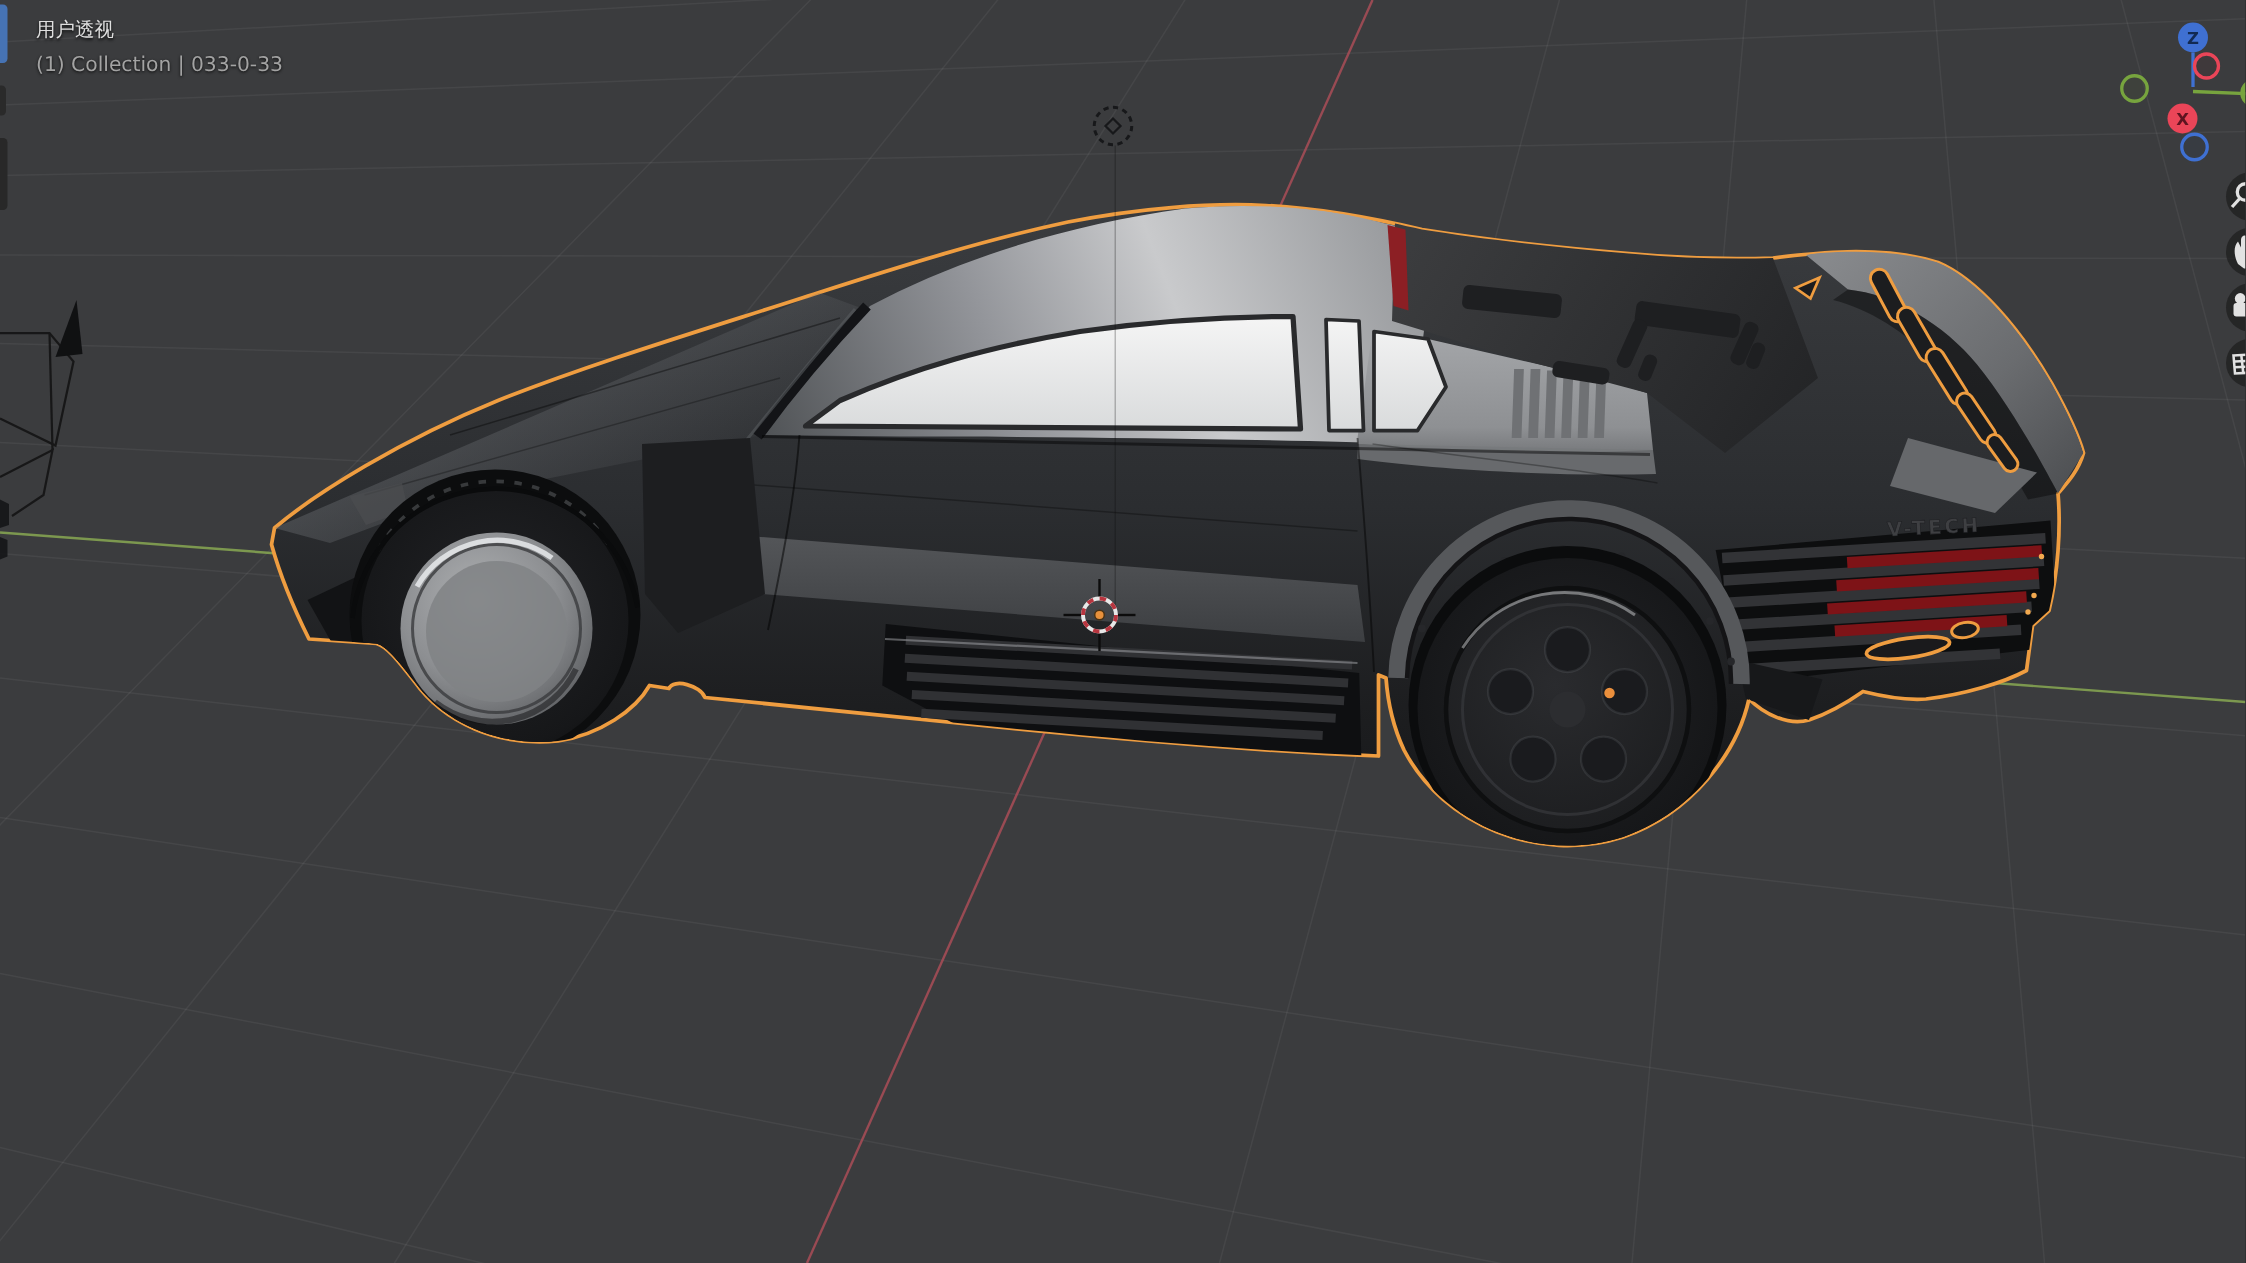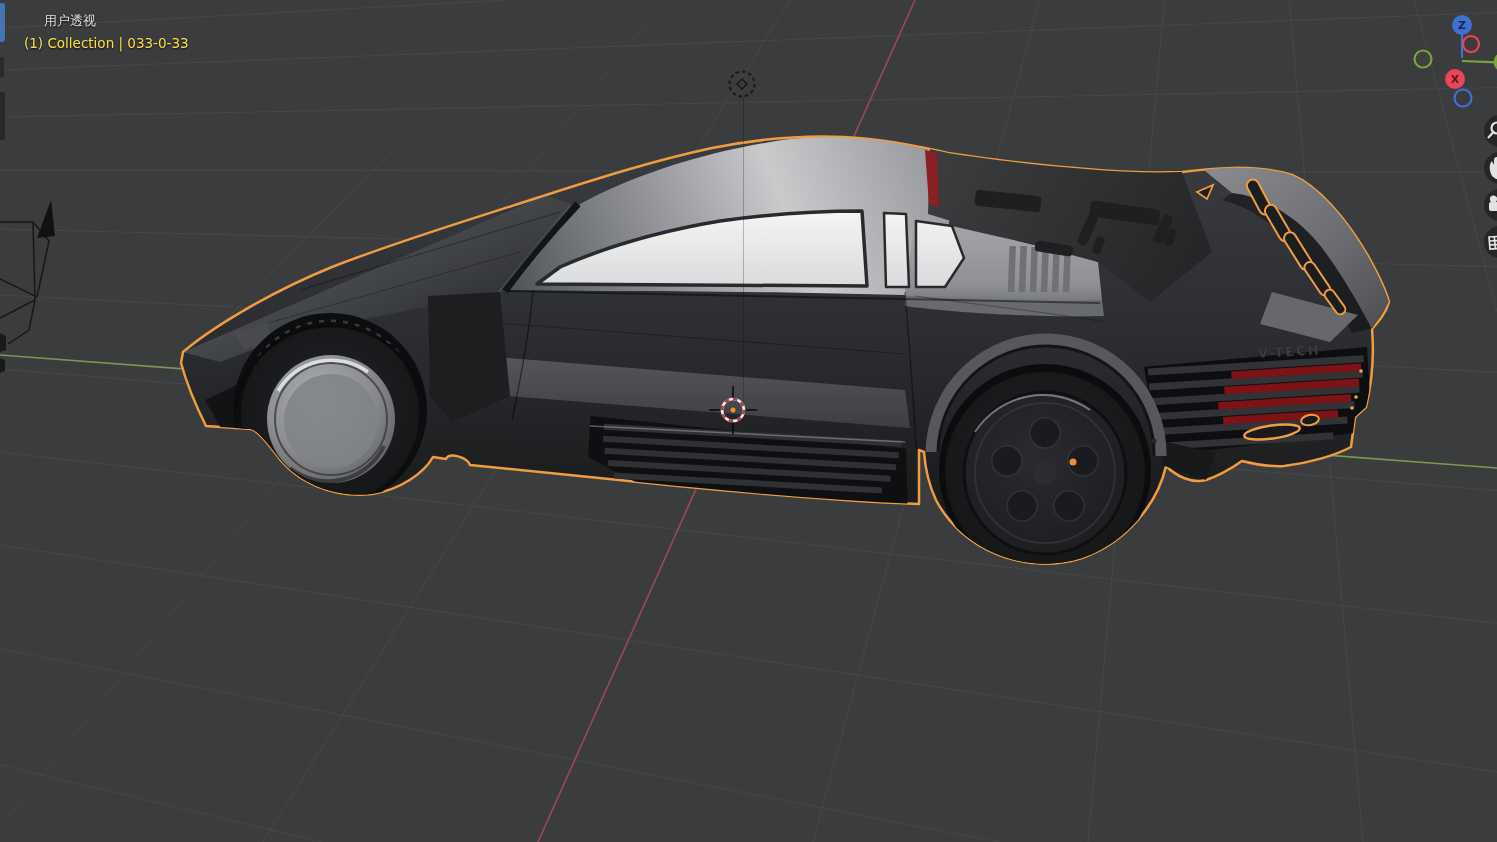--- a/index.html
+++ b/index.html
@@ -6,22 +6,22 @@
   #viewport{
     position:relative;width:1497px;height:842px;overflow:hidden;
     background:#3b3c3e;
     font-family:"DejaVu Sans","Liberation Sans",sans-serif;
   }
   #scene{position:absolute;left:0;top:0;}
   .hud-text{
     position:absolute;left:24px;color:#dfdfdf;font-size:13px;line-height:15px;
     text-shadow:0 1px 2px rgba(0,0,0,.85);white-space:nowrap;user-select:none;
   }
-  #view-name{top:13px;margin-left:20px;}
-  #breadcrumb{top:36px;color:#fde047;font-size:13.5px;}
+  #view-name{top:13px;}
+  #breadcrumb{top:36px;color:#a3a3a3;font-size:13.5px;}
   .edge-frag{position:absolute;left:0;}
 </style>
 </head>
 <body>
 
 <div id="viewport">
 
 <svg id="scene" width="1497" height="842" viewBox="0 0 1497 842">
   <defs>
     <linearGradient id="gBody" x1="0" y1="140" x2="0" y2="580" gradientUnits="userSpaceOnUse">

